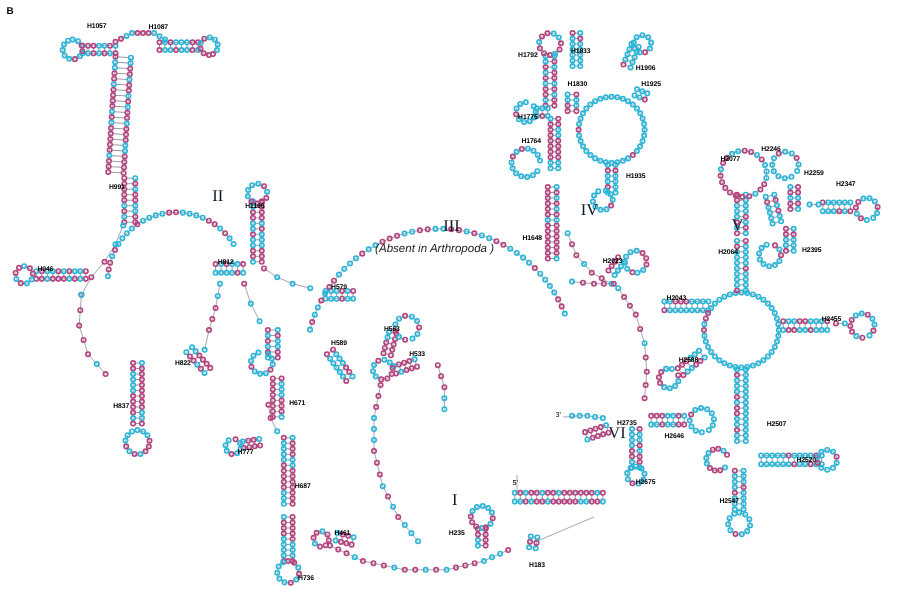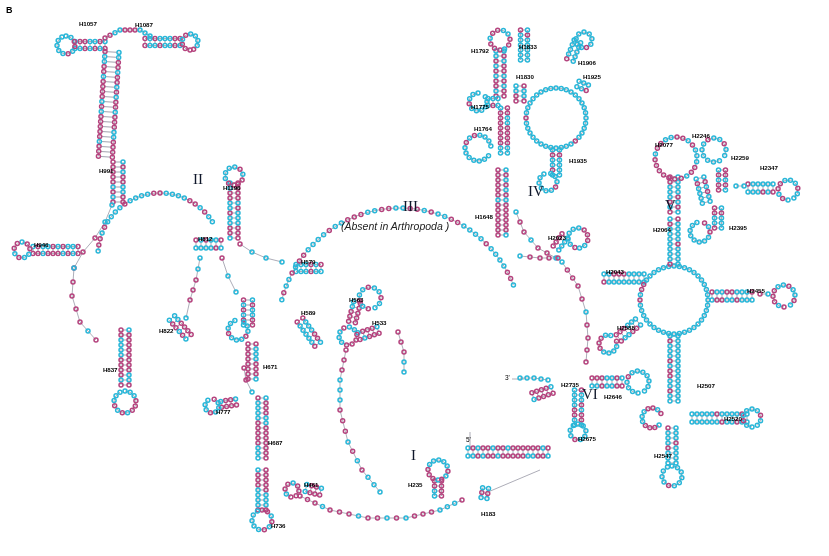--- a/index.html
+++ b/index.html
@@ -1908,21 +1908,21 @@
 
   <div class="panel-label" style="left:6px; top:6px;">B</div>
 
   <div id="domain-labels">
       <div class="domain-label" style="left: 399px; top: 448px;">I</div>
       <div class="domain-label" style="left: 181px; top: 172px;">II</div>
       <div class="domain-label" style="left: 391px; top: 199px;">III</div>
       <div class="domain-note" style="left: 341px; top: 221px; font-style: italic;">(Absent in Arthropoda )</div>
       <div class="domain-label" style="left: 516px; top: 184px; text-align: center;">IV</div>
       <div class="domain-label" style="left: 653px; top: 198px;">V</div>
-      <div class="domain-label" style="left: 570px; top: 387px;">VI</div>
+      <div class="domain-label" style="left: 541px; top: 387px;">VI</div>
     </div>
   <div id="helix-labels">
       <div class="helix-label" style="left: 79px; top: 21px;">H1057</div>
       <div class="helix-label" style="left: 135px; top: 22px;">H1087</div>
       <div class="helix-label" style="left: 99px; top: 168px;">H991</div>
       <div class="helix-label" style="left: 34px; top: 242px;">H946</div>
       <div class="helix-label" style="left: 223px; top: 185px;">H1196</div>
       <div class="helix-label" style="left: 198px; top: 236px;">H812</div>
       <div class="helix-label" style="left: 159px; top: 328px;">H822</div>
       <div class="helix-label" style="left: 103px; top: 367px;">H837</div>

